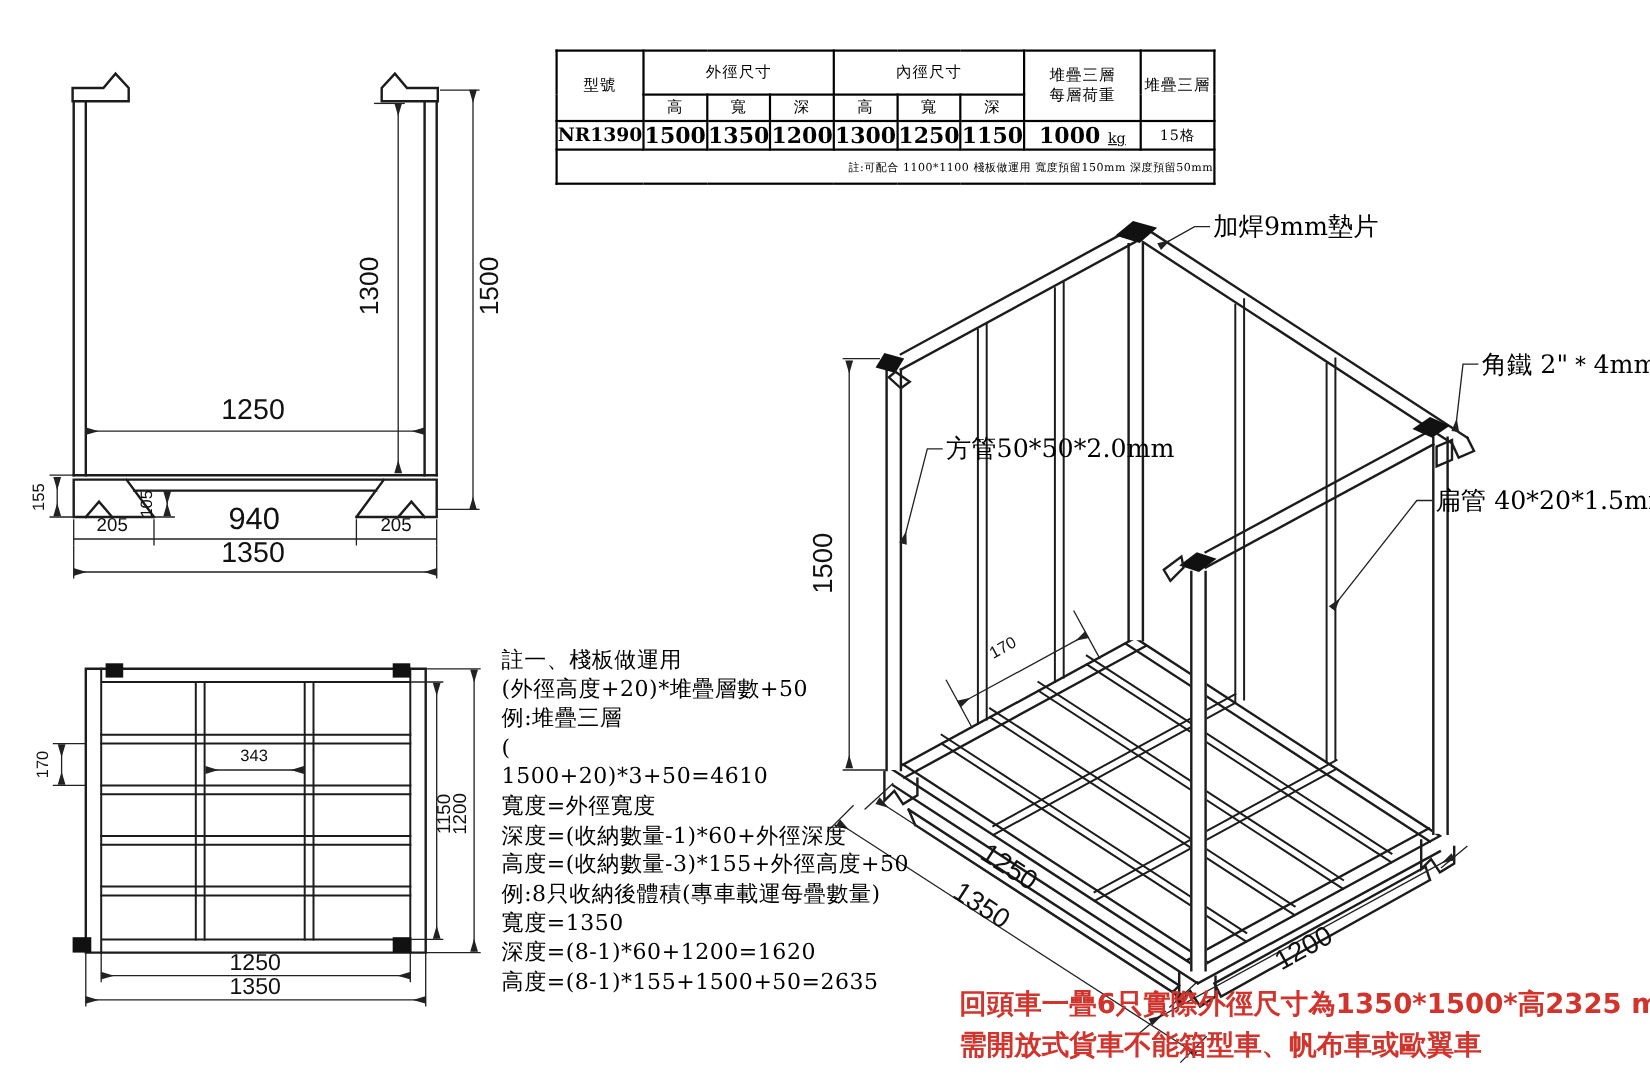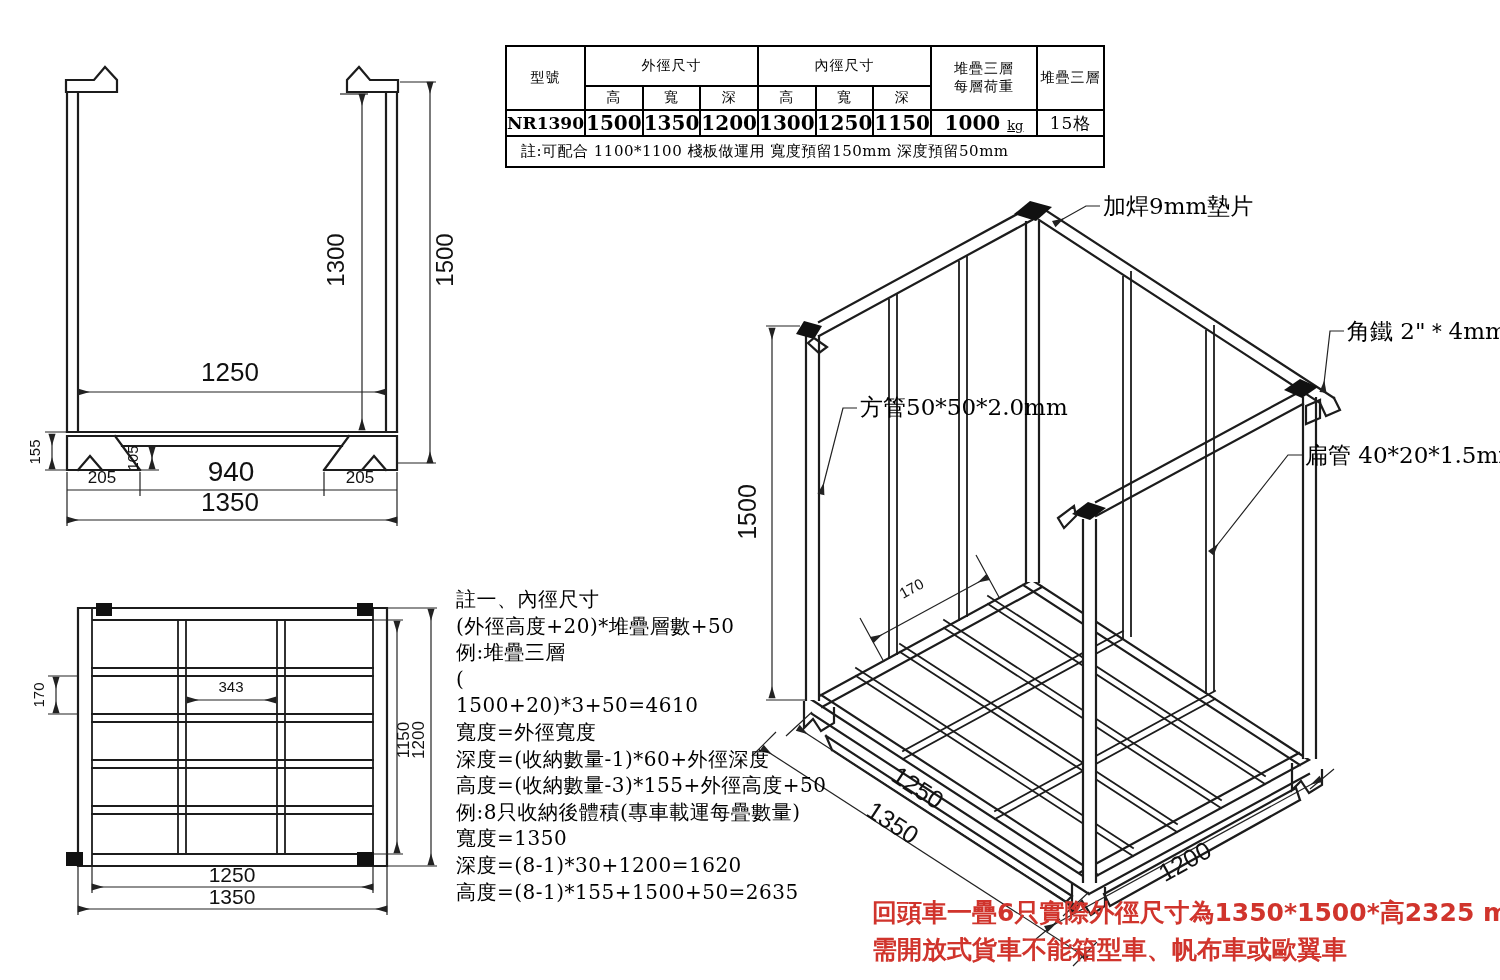--- a/index.html
+++ b/index.html
@@ -8,21 +8,21 @@
   svg text{user-select:none;}
 
   
   #spec-table{position:absolute;left:505px;top:45px;border-collapse:collapse;
               font-family:"DejaVu Serif",serif;color:#000;table-layout:fixed;}
   #spec-table td{border:2px solid #000;text-align:center;vertical-align:middle;padding:0;}
   #spec-table .hdr{font-size:14px;letter-spacing:1px;}
   #spec-table .num{font-size:20px;font-weight:bold;font-family:"DejaVu Serif",serif;}
   #spec-table .model{font-size:17px;font-weight:bold;}
   #spec-table .unit{font-size:13px;font-weight:normal;text-decoration:underline;}
-  #spec-table .note-row{font-size:15px;text-align:left;padding-left:14px;letter-spacing:0.5px;}
+  #spec-table .note-row{font-size:10px;text-align:right;padding-left:14px;letter-spacing:0.5px;}
 
   
   #notes{position:absolute;left:456px;top:586px;width:430px;
          font-family:"DejaVu Serif",serif;font-size:20px;line-height:26.6px;
          color:#000;letter-spacing:0.5px;white-space:nowrap;}
 
   
   #warning{position:absolute;left:872px;top:894px;font-family:"DejaVu Sans",sans-serif;
            font-size:25px;font-weight:bold;line-height:37px;white-space:nowrap;}
 
@@ -234,40 +234,40 @@
         <td class="num">1500</td>
         <td class="num">1350</td>
         <td class="num">1200</td>
         <td class="num">1300</td>
         <td class="num">1250</td>
         <td class="num">1150</td>
         <td class="num">
           <span>1000</span>
           <span class="unit">kg</span>
         </td>
-        <td class="hdr" style="font-size:17px">15格</td>
+        <td class="hdr" style="font-size:13px">15格</td>
       </tr>
       <tr style="height:31px">
         <td colspan="9" class="note-row">註:可配合 1100*1100 棧板做運用  寬度預留150mm 深度預留50mm</td>
       </tr>
     </tbody>
   </table>
 
   <div id="notes">
-    <div>註一、內徑尺寸</div>
+    <div>註一、棧板做運用</div>
     <div>(外徑高度+20)*堆疊層數+50</div>
     <div>例:堆疊三層</div>
     <div>(</div>
     <div>1500+20)*3+50=4610</div>
     <div>寬度=外徑寬度</div>
     <div>深度=(收納數量-1)*60+外徑深度</div>
     <div>高度=(收納數量-3)*155+外徑高度+50</div>
     <div>例:8只收納後體積(專車載運每疊數量)</div>
     <div>寬度=1350</div>
-    <div>深度=(8-1)*30+1200=1620</div>
+    <div>深度=(8-1)*60+1200=1620</div>
     <div>高度=(8-1)*155+1500+50=2635</div>
   </div>
 
   <div id="warning" style="color: rgb(208, 52, 44);">
     <div>回頭車一疊6只實際外徑尺寸為1350*1500*高2325 m/m</div>
     <div>需開放式貨車不能箱型車、帆布車或歐翼車</div>
   </div>
 
 </div>
 

